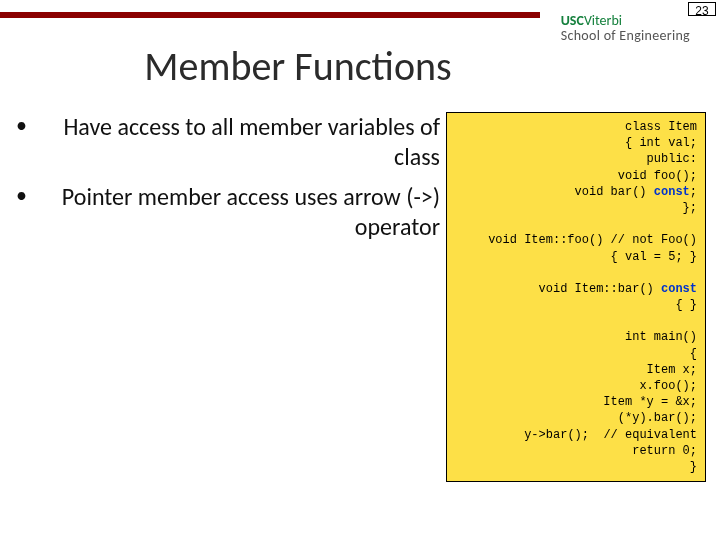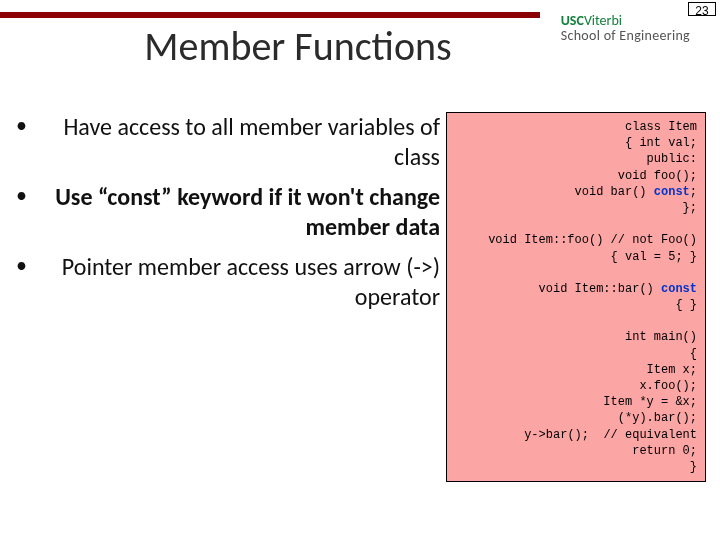--- a/index.html
+++ b/index.html
@@ -31,21 +31,21 @@
     right: 30px; top: 14px;
     text-align: left;
     line-height: 1.05;
   }
   .logo .top { font-size: 14px; }
   .logo .usc { color: #15803d; font-weight: bold; }
   .logo .viterbi { color: #15803d; font-weight: 500; }
   .logo .sub { font-size: 14px; color: #555; letter-spacing: .3px; }
   .title {
     position: absolute;
-    left: 0; top: 22px;
+    left: 0; top: 42px;
     width: 596px;
     text-align: center;
     font-size: 40px;
     font-weight: 400;
     color: #2b2b2b;
   }
   .content {
     position: absolute;
     left: 16px; top: 112px;
     right: 14px; bottom: 14px;
@@ -66,21 +66,21 @@
   }
   .bold { font-weight: 700; }
   .codebox {
     border: 1px solid #000;
     font-family: "Courier New", monospace;
     font-size: 12px;
     line-height: 1.35;
     padding: 6px 8px;
     white-space: pre;
     color: #000;
-    background: #fca5a5;
+    background: #fde047;
   }
   .kw-blue { color: #0033cc; font-weight: bold; }
   .cmt { color: #000; }
   .codecol { flex: 1 1 auto; }
 </style>
 </head>
 <body>
 
 <div class="header-band"></div>
 
@@ -92,21 +92,20 @@
   </div>
   <div class="sub">School of Engineering</div>
 </div>
 
 <div class="title">Member Functions</div>
 
 <div class="content">
   <div class="bullets">
     <ul>
       <li><span>Have access to all member variables of class</span></li>
-      <li><span class="bold">Use “const” keyword if it won't change member data</span></li>
       <li><span>Pointer member access uses arrow (-&gt;) operator</span></li>
     </ul>
   </div>
   <div class="codecol">
     <div class="codebox"><span>class Item</span>
 <span>{ int val;</span>
 <span> public:</span>
 <span>  void foo();</span>
 <span>  void bar() </span><span class="kw-blue">const</span><span>;</span>
 <span>};</span>

